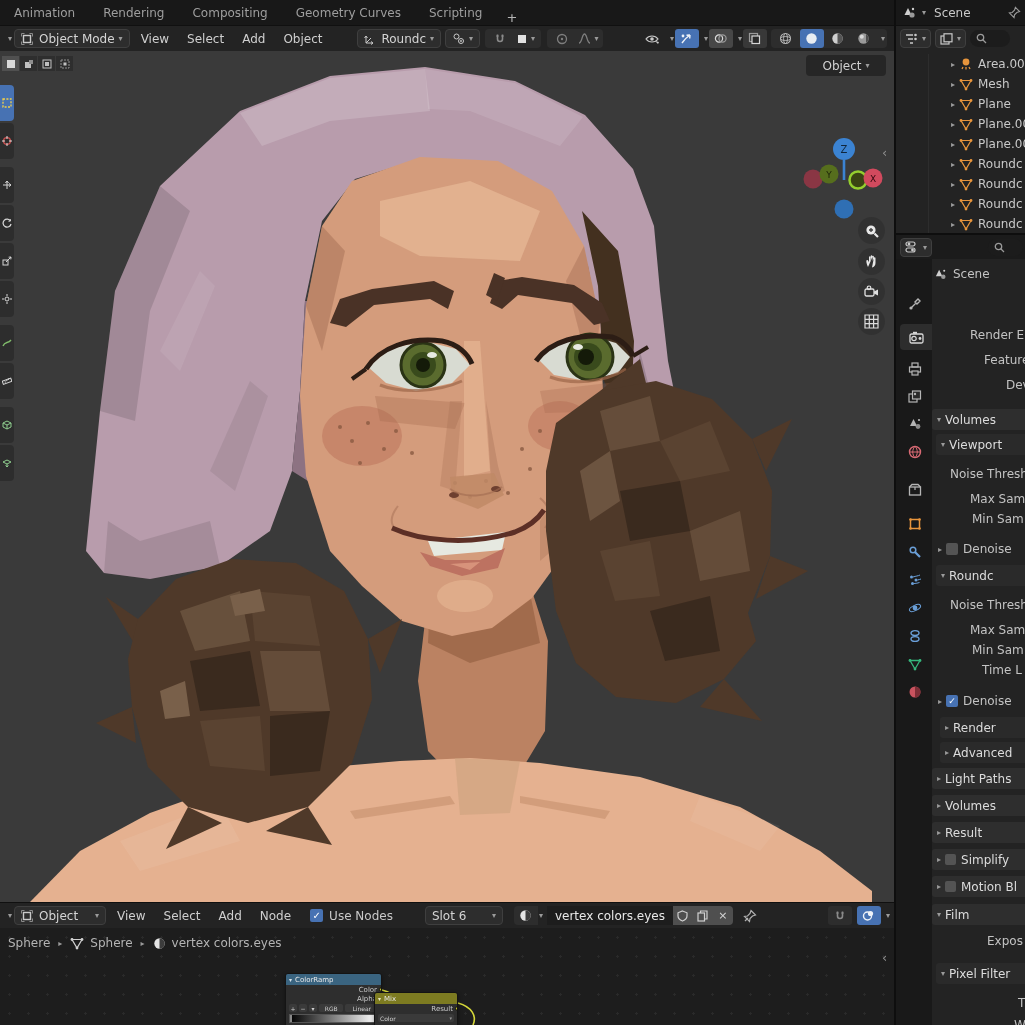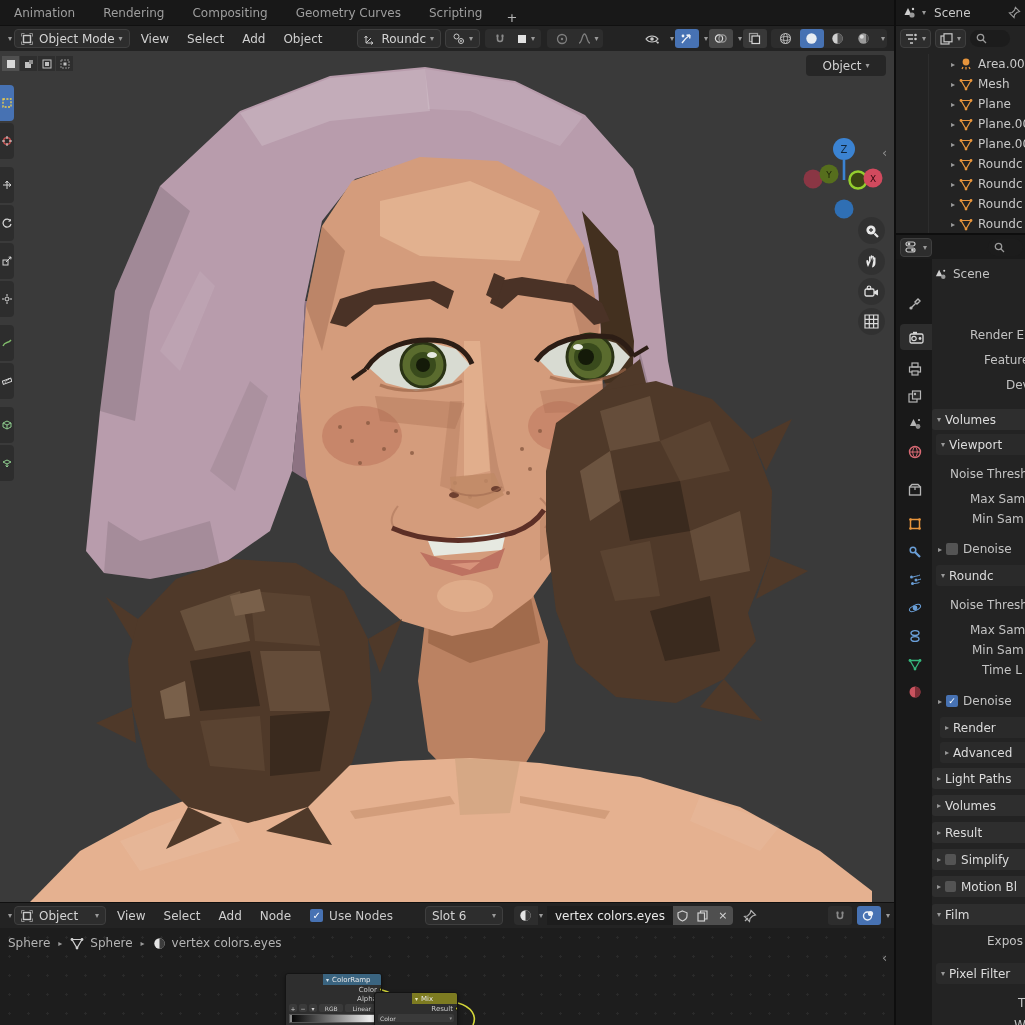--- a/index.html
+++ b/index.html
@@ -42,21 +42,21 @@
   #shader-header { left:0; top:902px; width:894px; height:26px; background:#232323; border-top:1px solid #101010; display:flex; align-items:center; padding:0 4px; }
   .cbx { width:13px; height:13px; border-radius:2px; background:#4772b3; color:#fff; font-size:10px; display:flex; align-items:center; justify-content:center; margin-right:6px; }
   .name-field { background:#1d1d1d; height:19px; display:flex; align-items:center; padding:0 8px; color:#e8e8e8; border-radius:0; }
   .mini-btn { background:#4f4f4f; height:19px; width:20px; display:flex; align-items:center; justify-content:center; }
 
   
   #node-area { left:0; top:928px; width:894px; height:97px; background:#1d1d1d;
     background-image:radial-gradient(circle,#2a2a2a 1px,transparent 1.3px); background-size:19px 19px; overflow:hidden; }
   #breadcrumb { position:absolute; left:8px; top:8px; display:flex; align-items:center; color:#b4b4b4; }
   .node { position:absolute; background:#2e2e2e; border:1px solid #141414; border-radius:3px; overflow:hidden; box-shadow:0 2px 4px rgba(0,0,0,.4); }
-  .node-hd { height:11px; display:flex; align-items:center; padding:0 3px; color:#e6e6e6; font-size:7px;margin-left:37px; }
+  .node-hd { height:11px; display:flex; align-items:center; padding:0 3px; color:#e6e6e6; font-size:7px; }
   .node-row { height:9px; display:flex; align-items:center; justify-content:flex-end; padding:0 4px; font-size:7px; color:#c9c9c9; position:relative; }
   .socket { position:absolute; right:-3px; top:2px; width:5px; height:5px; border-radius:50%; border:1px solid #101010; }
   .nfield { background:#3a3a3a; border-radius:2px; height:8px; display:flex; align-items:center; font-size:6px; color:#cfcfcf; padding:0 2px; }
 
   
   #right-col { left:894px; top:0; width:131px; height:1025px; background:#232323; border-left:2px solid #0e0e0e; }
   #scene-row { position:absolute; left:0; top:0; width:131px; height:25px; background:#181818; display:flex; align-items:center; padding:0 6px; }
   #outliner { position:absolute; left:0; top:25px; width:131px; height:208px; background:#232323; overflow:hidden; border-top:1px solid #101010; }
   .out-row { position:absolute; left:0; width:200px; height:20px; display:flex; align-items:center; }
   .out-guide { position:absolute; left:32px; top:28px; width:1px; height:180px; background:#2d2d2d; }

